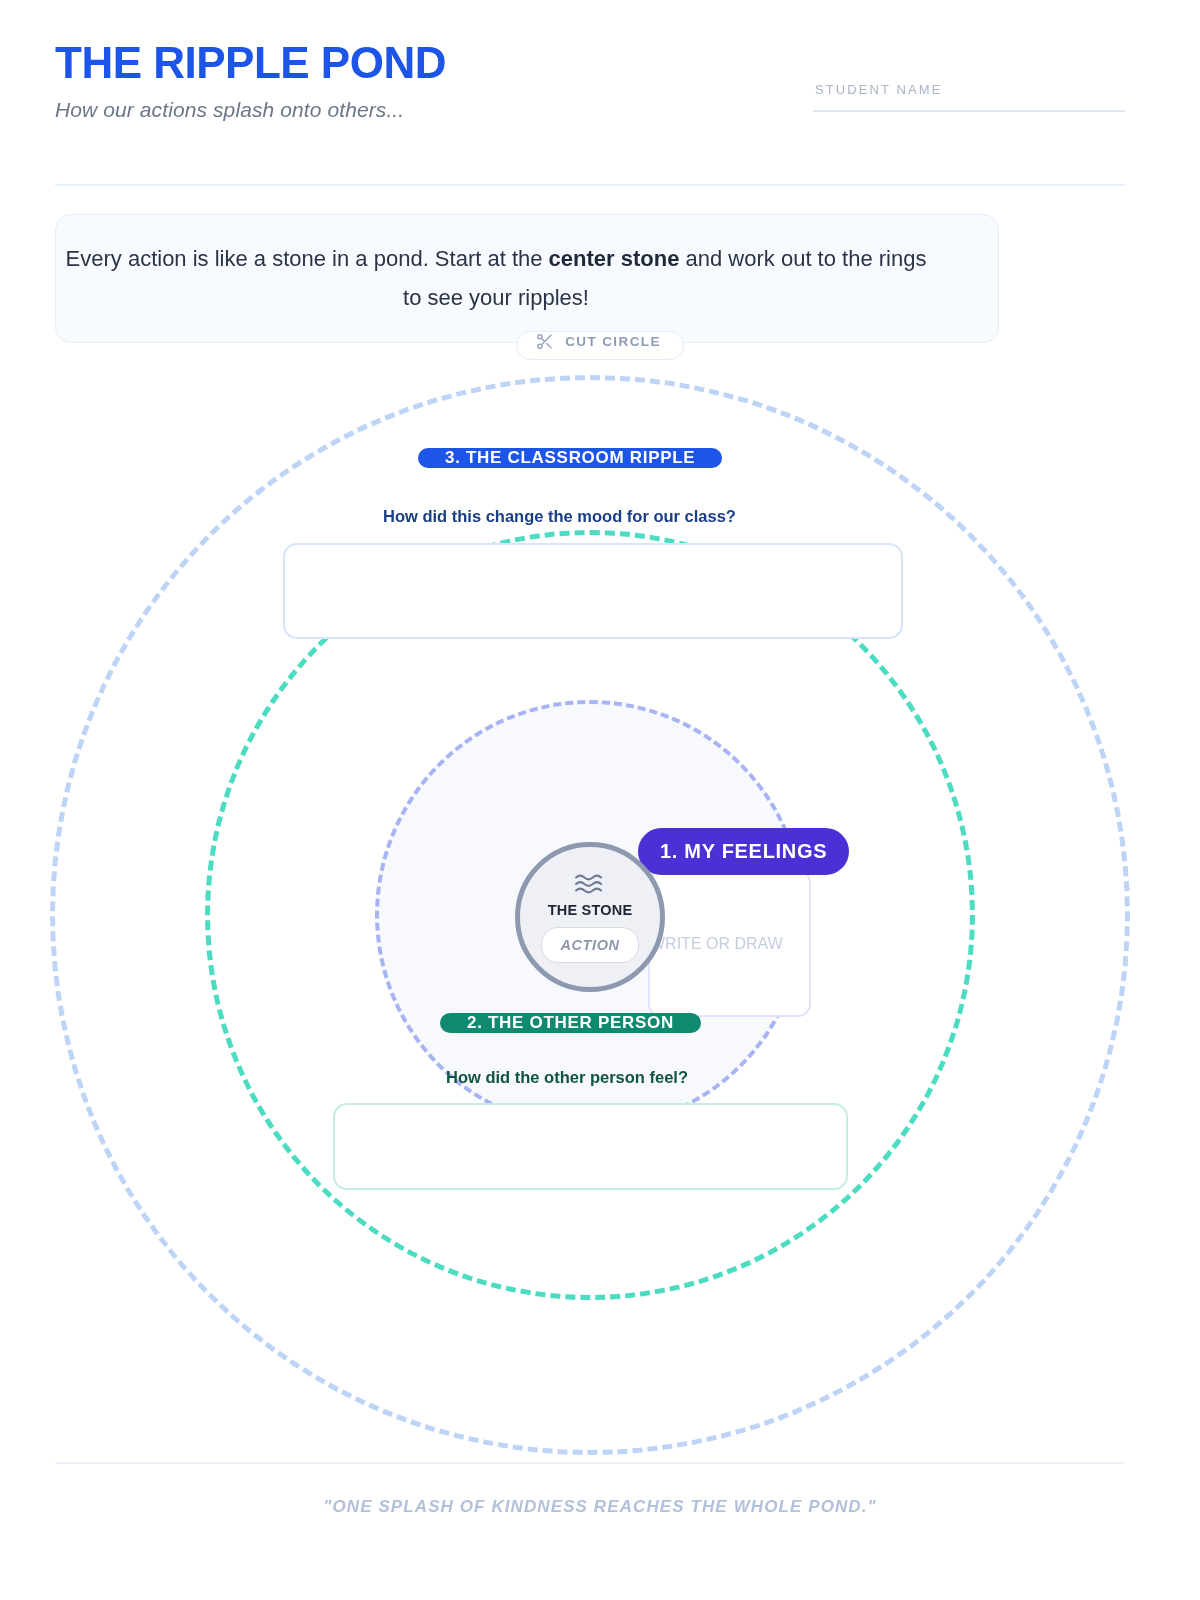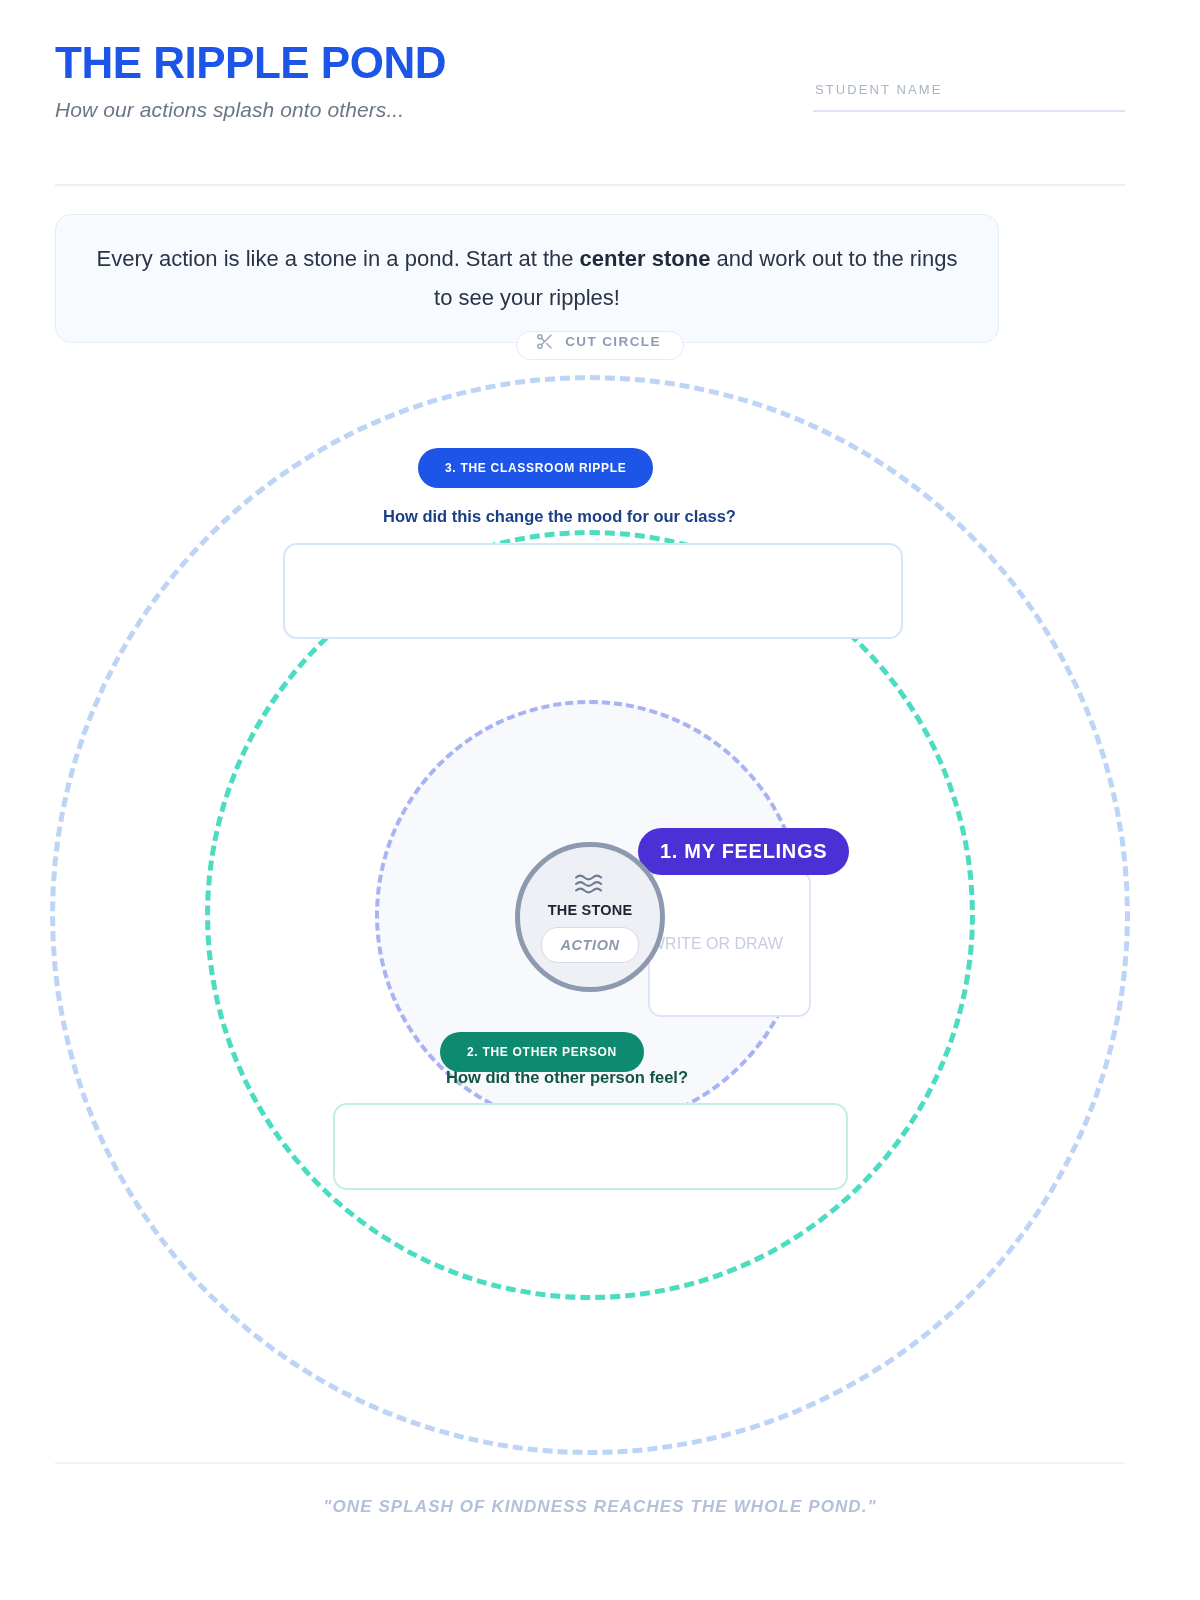--- a/index.html
+++ b/index.html
@@ -33,21 +33,21 @@
   }
   .header-rule {
     position: absolute; left: 55px; top: 184px; width: 1070px;
     height: 2px; background: #e8f0fb;
   }
 
   
   .instruction {
     position: absolute; left: 55px; top: 214px; width: 944px; height: 129px;
     background: #f7faff; border: 1.5px solid #e5edf9; border-radius: 16px;
-    display: flex; align-items: center; justify-content: center;
+    display: flex; align-items: center; justify-content: flex-start;
     text-align: center;
   }
   .instruction p {
     font-size: 22px; color: #2b3446; line-height: 1.75; max-width: 880px;
   }
   .instruction b { font-weight: 700; color: #1f2937; }
 
   
   .pond { position: absolute; left: 0; top: 350px; width: 1200px; height: 1130px; }
 
@@ -81,27 +81,27 @@
   }
   .cut-pill .lbl {
     font-size: 13.5px; font-weight: 700; color: #8d9bb4; letter-spacing: 1.4px;
   }
   .scissors { width: 19px; height: 19px; display: block; }
 
   
   .pill {
     position: absolute; z-index: 8;
     border-radius: 26px; color: #fff; font-weight: 800;
-    font-size: 12px; letter-spacing: 0.7px; white-space: nowrap;
+    font-size: 17px; letter-spacing: 0.7px; white-space: nowrap;
     display: flex; align-items: center; justify-content: center;
-    padding: 13px 27px;
+    padding: 0 27px;
   }
   .pill-3 { background: #1c55e8; left: 418px; top: 98px; }
   .pill-1 { background: #4b30d6; left: 638px; top: 478px; font-size: 20px; padding: 12px 22px; }
-  .pill-2 { background: #0e8a70; left: 440px; top: 663px; margin-top: 19px; }
+  .pill-2 { background: #0e8a70; left: 440px; top: 663px; }
 
   
   .prompt {
     position: absolute; z-index: 7;
     font-size: 16.5px; font-weight: 700; white-space: nowrap;
   }
   .prompt-3 { color: #1a3f87; left: 383px; top: 157px; }
   .prompt-2 { color: #11543f; left: 446px; top: 718px; }
 
   

